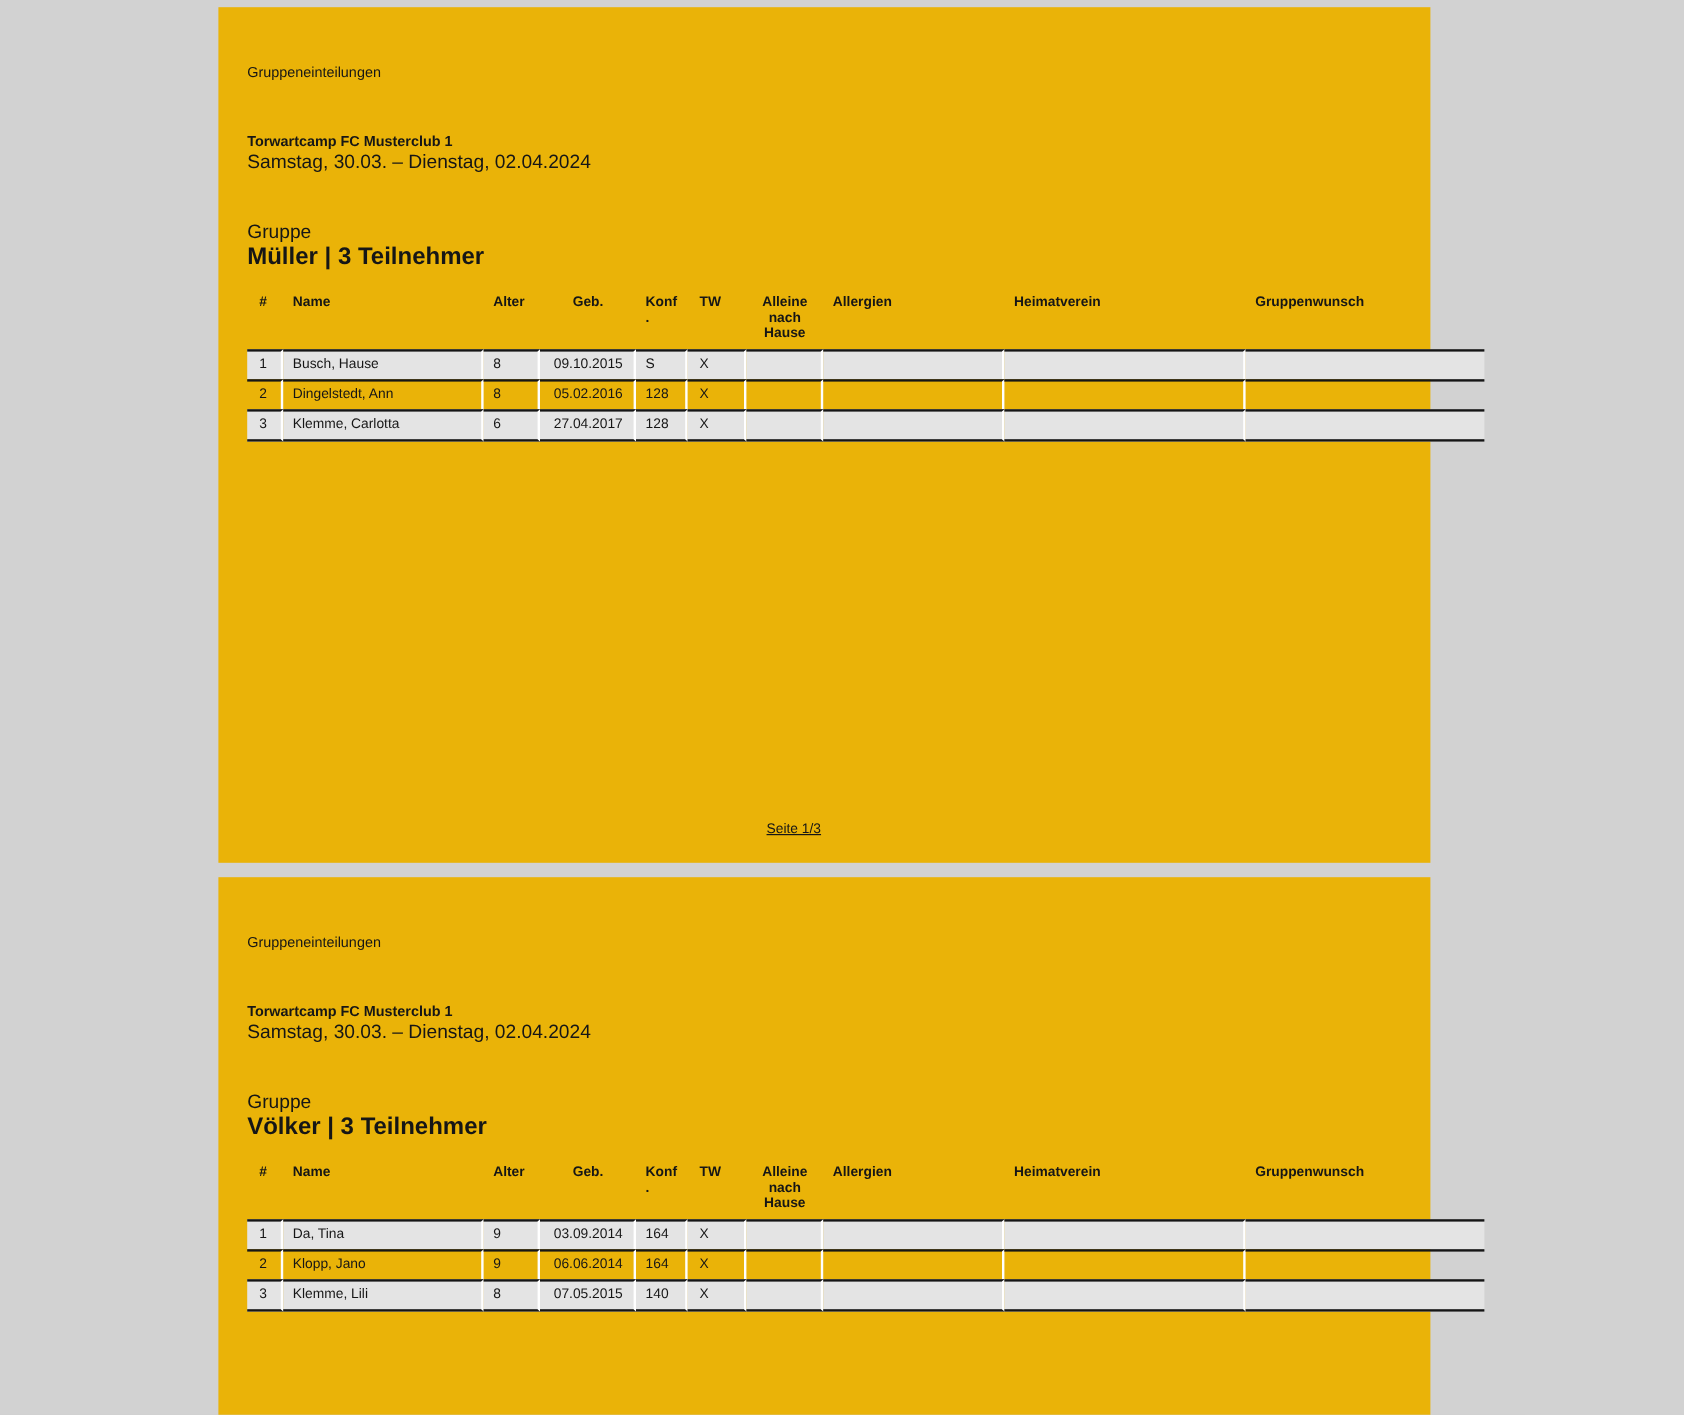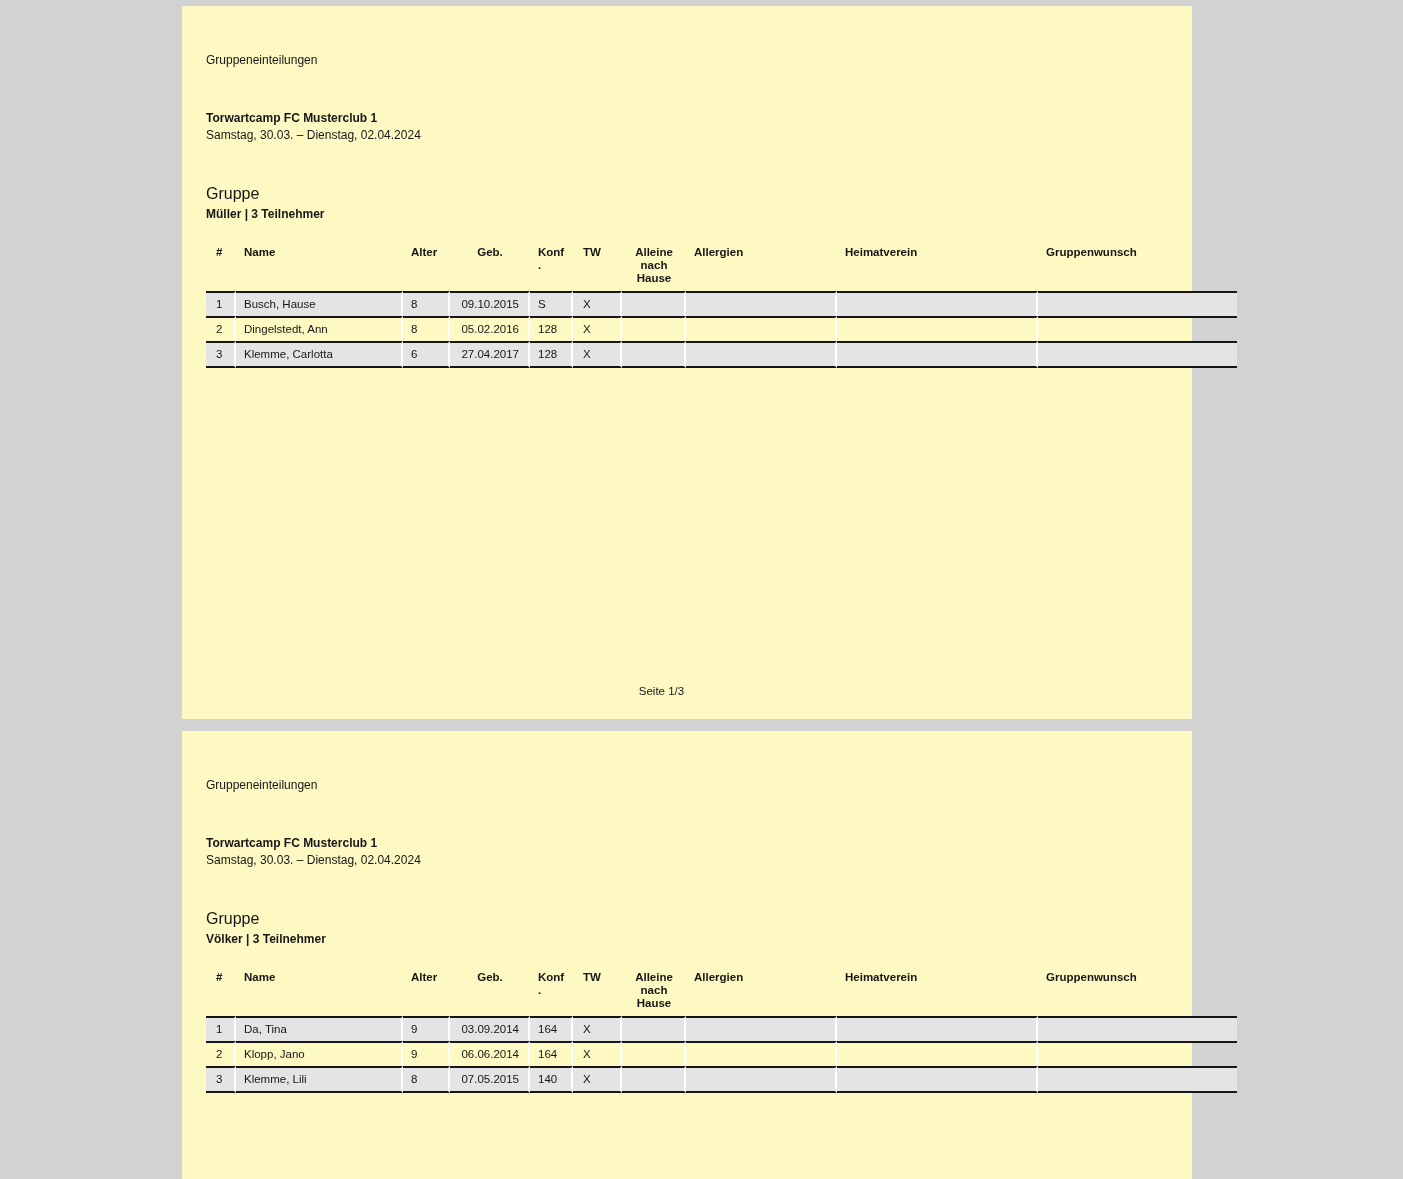--- a/index.html
+++ b/index.html
@@ -8,29 +8,29 @@
     overflow: hidden;
     background: #d2d2d2;
     font-family: "Liberation Sans", "DejaVu Sans", sans-serif;
     color: #161616;
   }
   .viewer { padding: 6px 0 0 182px; }
   .page {
     position: relative;
     width: 1010px; height: 713px;
     box-sizing: border-box;
-    background: #fef9c3;
+    background: #eab308;
     margin-bottom: 12px;
     padding: 45px 24px 0 24px;
   }
   .doc-type  { font-size: 12px; line-height: 18px; }
   .doc-title { font-size: 12px; line-height: 17px; font-weight: 700; margin-top: 41px; }
-  .doc-date  { font-size: 12px; line-height: 17px; }
+  .doc-date  { font-size: 16px; line-height: 17px; }
   .group-label { font-size: 16px; line-height: 18px; margin-top: 41px; }
-  .group-title { font-size: 12px; line-height: 22px; font-weight: 700; }
+  .group-title { font-size: 20px; line-height: 22px; font-weight: 700; }
   table.roster {
     margin-top: 21px;
     width: 959px;
     table-layout: fixed;
     border-collapse: separate;
     border-spacing: 0;
   }
   th {
     font-size: 11.5px; font-weight: 700; line-height: 13px;
     text-align: left; vertical-align: top;
@@ -59,21 +59,21 @@
   .c7  { width: 60px;  }
   th.c7 { text-align: center; padding-left: 2px; padding-right: 2px; }
   .c8  { width: 143px; margin-left: 36px; }
   .c9  { width: 193px; }
   .c10 { width: 191px; }
   .page-footer {
     position: absolute;
     left: 0; bottom: 21px;
     width: 959px;
     text-align: center;
-    font-size: 11.5px; line-height: 14px;
+    font-size: 11.5px; line-height: 14px; text-decoration: underline;
   }
 </style>
 </head>
 <body>
 
 <div class="viewer">
 
   <section class="page">
     <header>
       <div class="doc-type">Gruppeneinteilungen</div>

